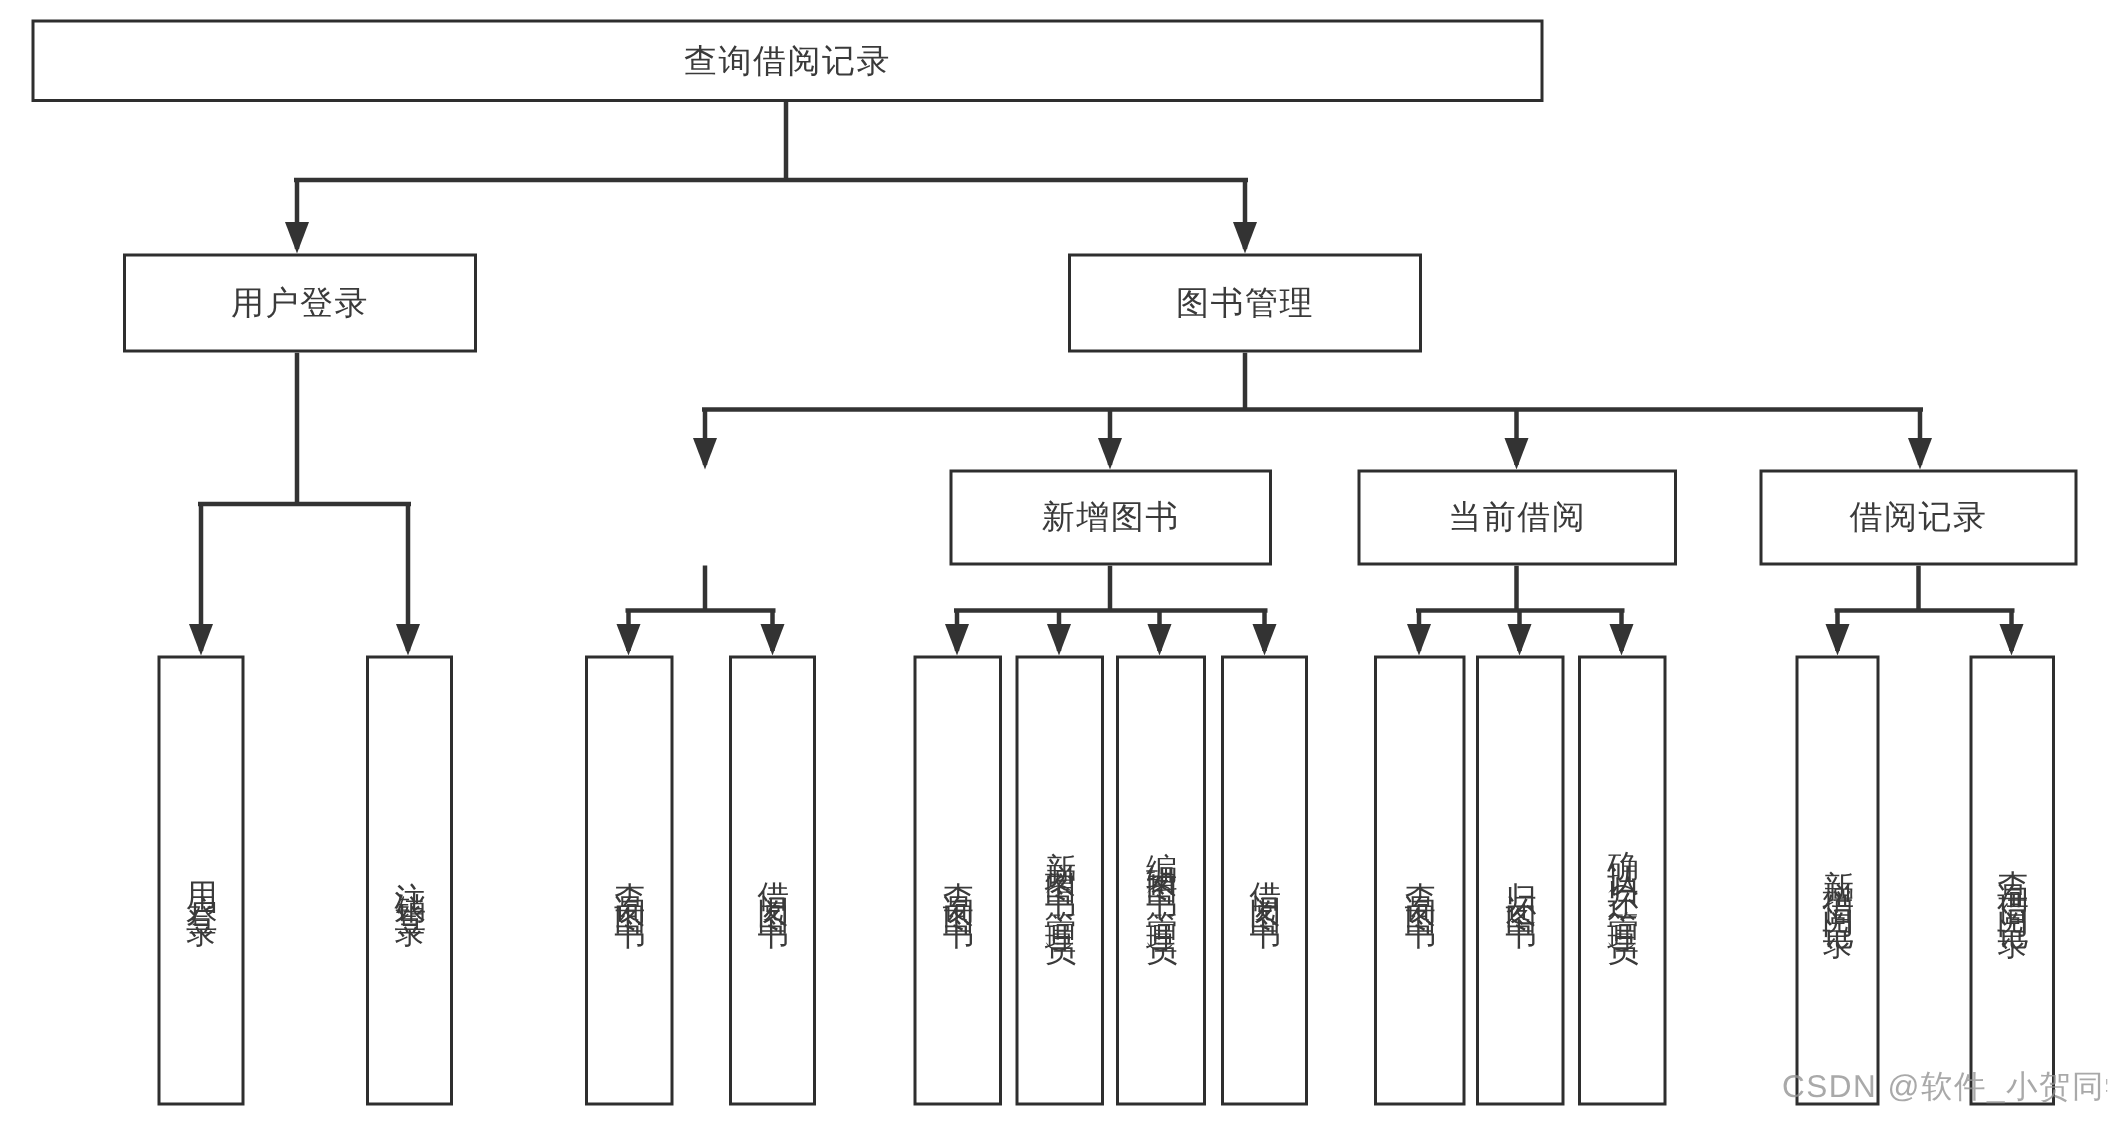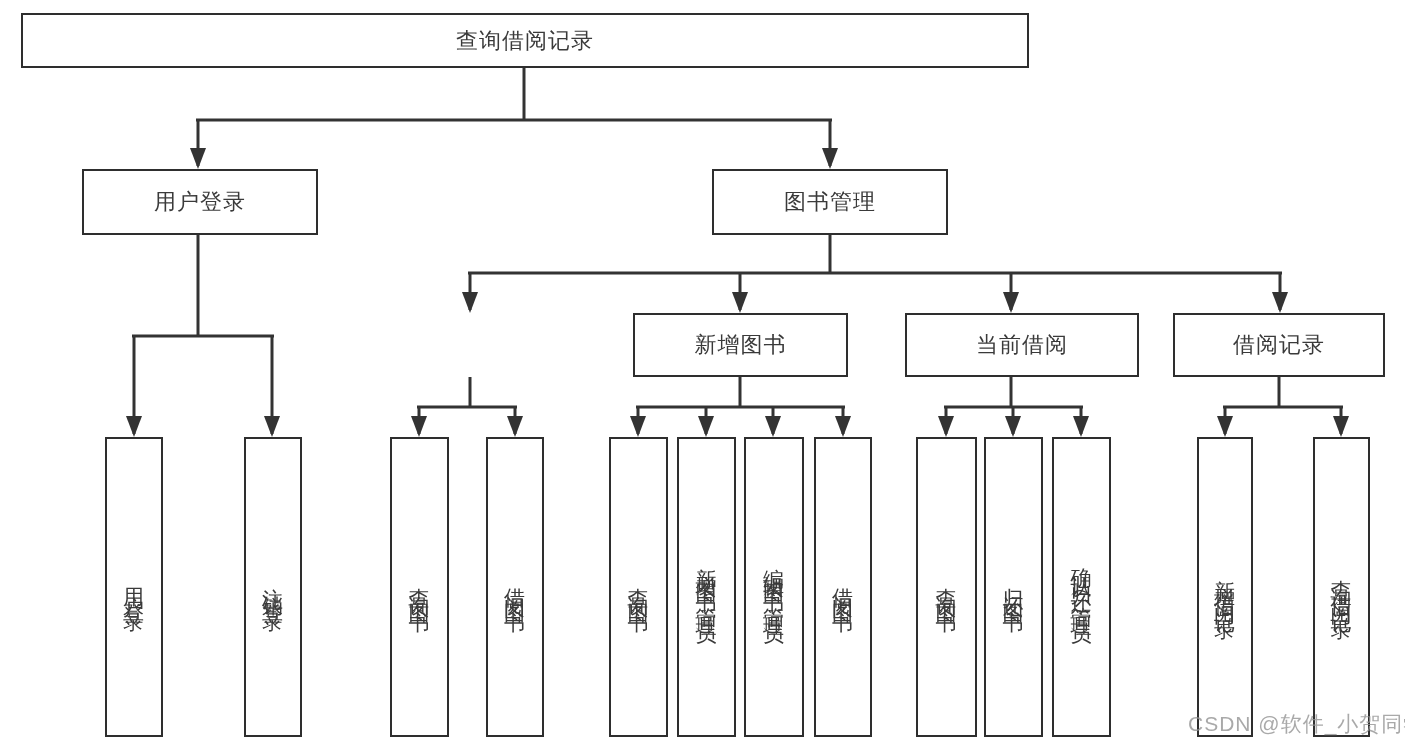--- a/index.html
+++ b/index.html
@@ -93,21 +93,21 @@
       <polygon points="1333,416 1349,416 1341,437"></polygon>
     </g>
   </svg>
 
   <div class="box hbox" style="left:21px;top:13px;width:1008px;height:55px;">查询借阅记录</div>
 
   <div class="box hbox" style="left:82px;top:169px;width:236px;height:66px;">用户登录</div>
   <div class="box hbox" style="left:712px;top:169px;width:236px;height:66px;">图书管理</div>
 
   <div class="box hbox" style="left:633px;top:313px;width:215px;height:64px;">新增图书</div>
-  <div class="box hbox" style="left:905px;top:313px;width:234px;height:64px;">当前借阅</div>
+  <div class="box hbox" style="left:905px;top:313px;width:213px;height:64px;">当前借阅</div>
   <div class="box hbox" style="left:1173px;top:313px;width:212px;height:64px;">借阅记录</div>
 
   <div class="box vbox" style="left:105px;width:58px;">
     <span class="vt">用户登录</span>
   </div>
   <div class="box vbox" style="left:244px;width:58px;">
     <span class="vt">注销登录</span>
   </div>
 
   <div class="box vbox" style="left:390px;width:59px;">

